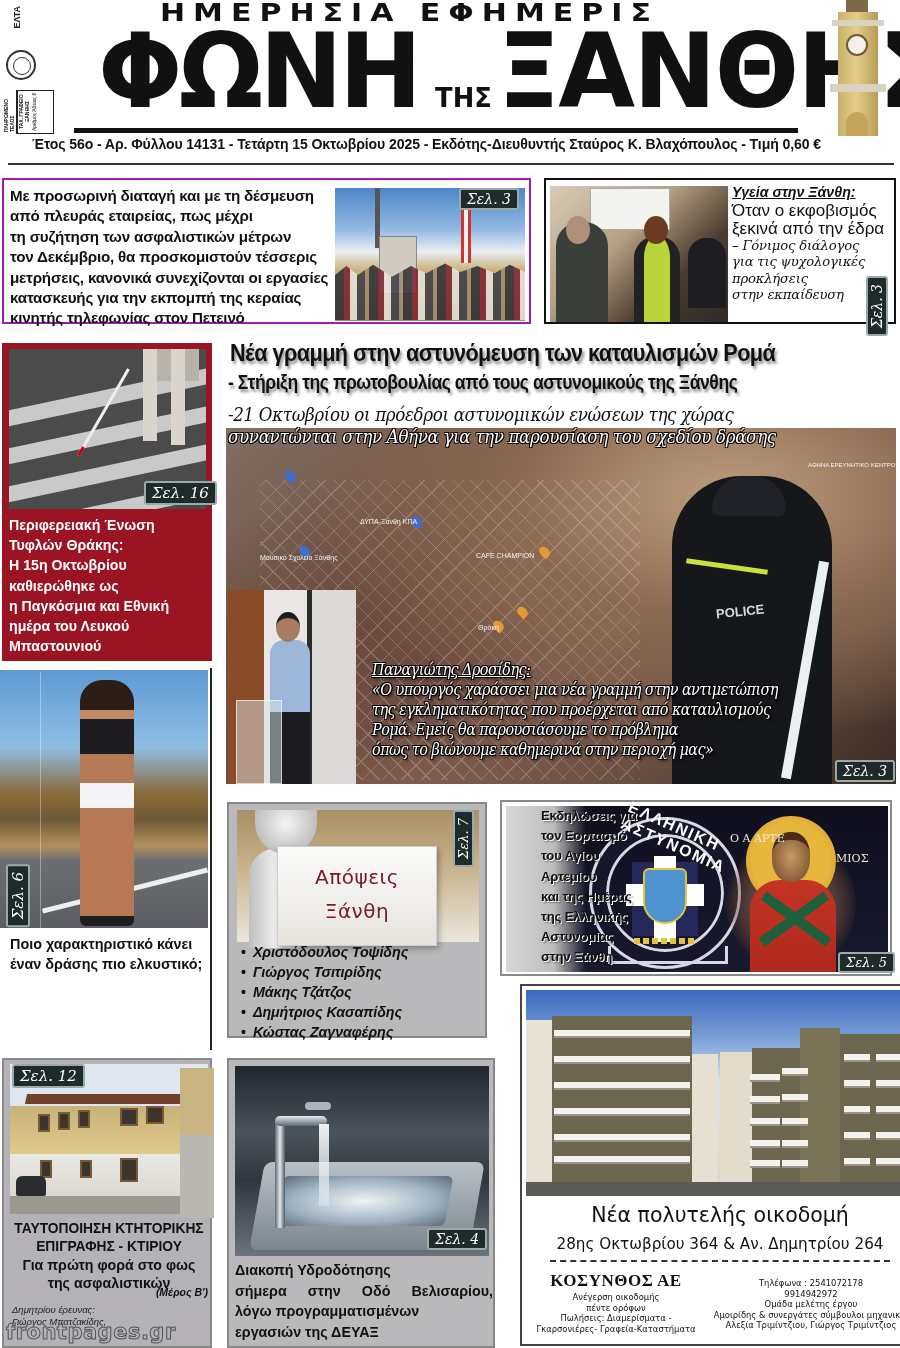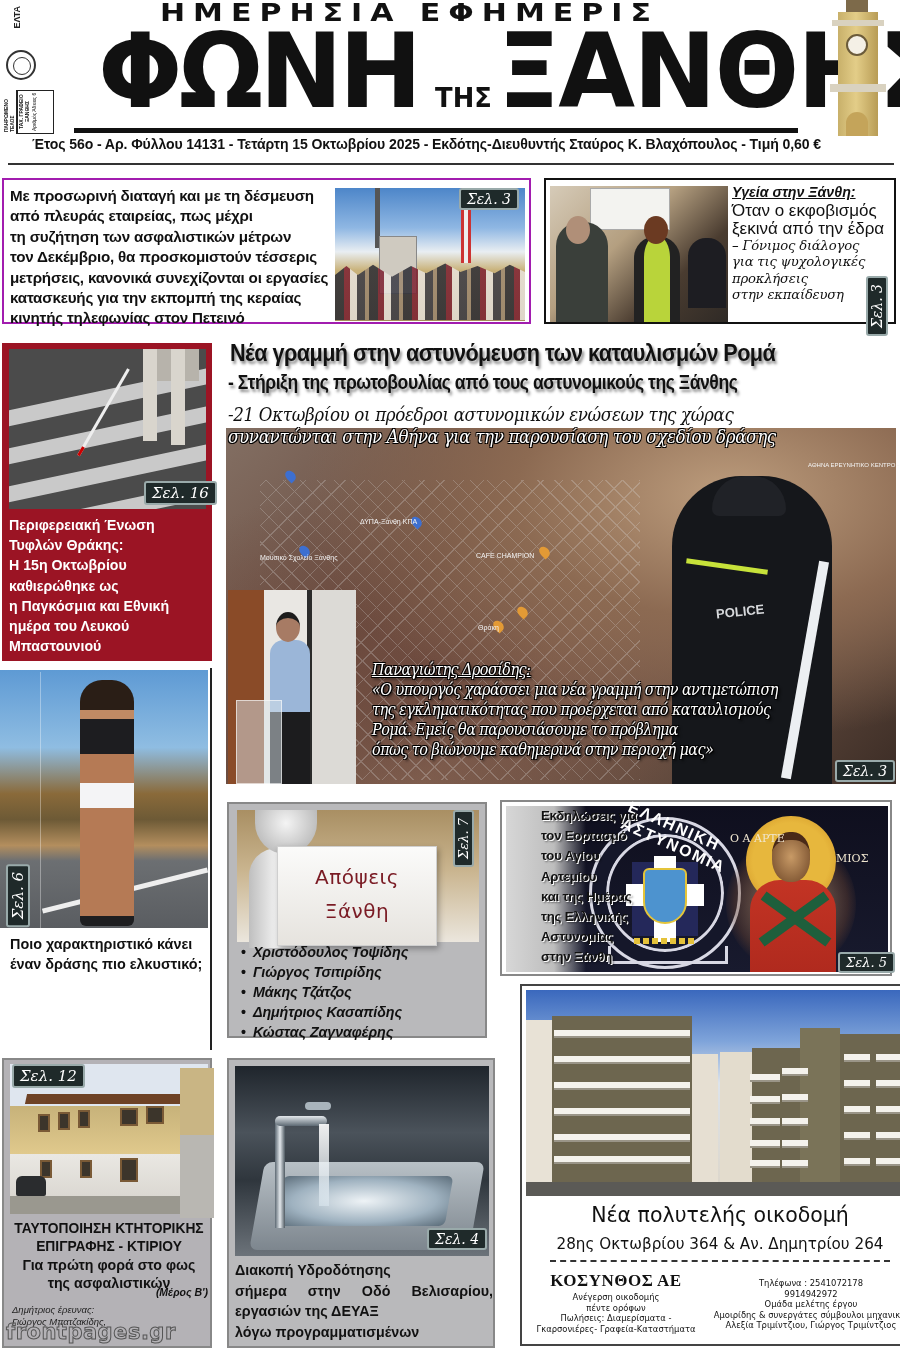--- a/index.html
+++ b/index.html
@@ -475,35 +475,35 @@
   </div>
   <span class="abs page-badge">Σελ. 12</span>
   <div class="abs bl-head">
     <div class="big">ΤΑΥΤΟΠΟΙΗΣΗ ΚΤΗΤΟΡΙΚΗΣ</div>
     <div class="big">ΕΠΙΓΡΑΦΗΣ - ΚΤΙΡΙΟΥ</div>
     <div class="big" style="font-size:14.2px;">Για πρώτη φορά στο φως</div>
     <div class="big" style="font-size:14.2px;">της ασφαλιστικών</div>
   </div>
   <div class="abs bl-part">(Μέρος Β')</div>
   <div class="abs bl-credit">
-    <div>Δημήτριος έρευνας:</div>
+    <div>Δημητρίου έρευνας:</div>
     <div>Γιώργος Μπατζακίδης,</div>
   </div>
 </div>
 <div class="abs watermark">frontpages.gr</div>
 
 <div class="abs box-water">
   <div class="abs water-photo">
     <div class="abs sink"></div>
     <div class="abs sink-water"></div>
     <div class="abs tap-pipe"></div>
     <div class="abs tap-spout"></div>
     <div class="abs tap-handle"></div>
     <div class="abs stream"></div>
   </div>
   <span class="abs page-badge">Σελ. 4</span>
   <div class="abs water-txt">
     <div>Διακοπή Υδροδότησης</div>
     <div class="just">σήμερα στην Οδό Βελισαρίου,</div>
+    <div>λόγω προγραμματισμένων</div>
     <div>εργασιών της ΔΕΥΑΞ</div>
-    <div>λόγω προγραμματισμένων</div>
   </div>
 </div>
 
 </body></html>

